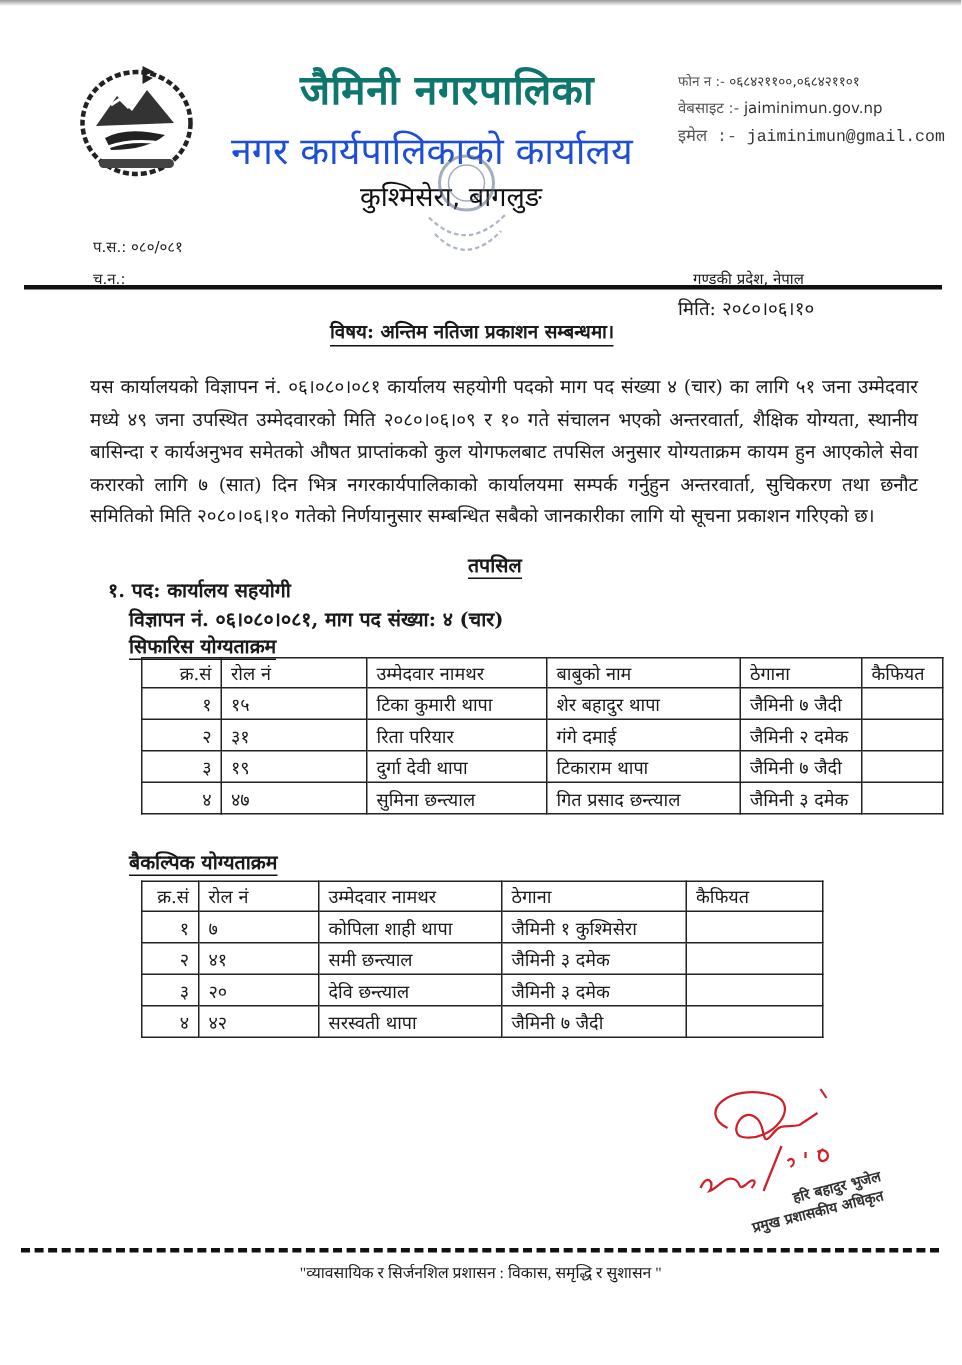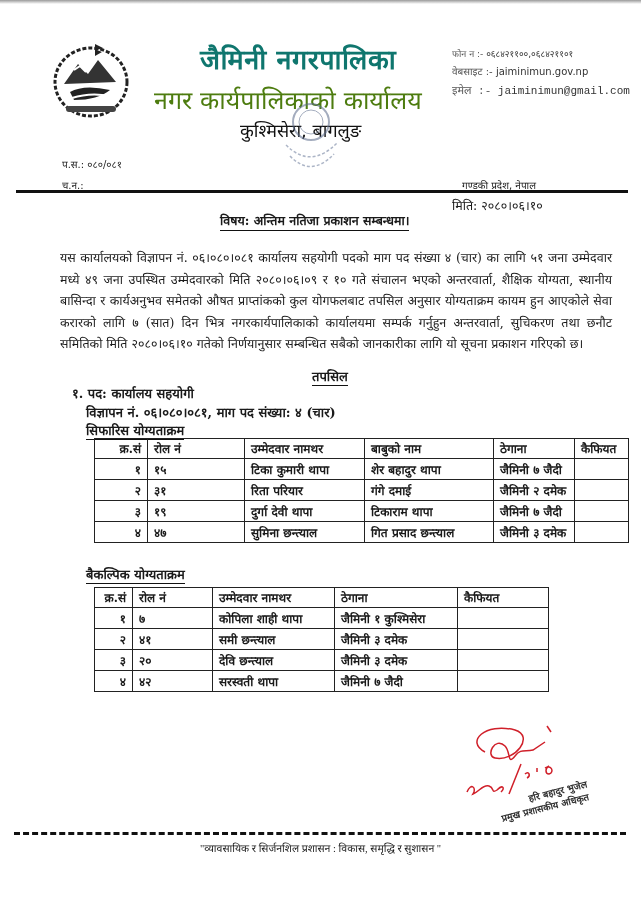--- a/index.html
+++ b/index.html
@@ -7,21 +7,21 @@
     width: 641px; height: 910px; position: relative; overflow: hidden;
     font-family: "DejaVu Serif", serif; color: #1a1a1a;
   }
   .abs { position: absolute; }
   .top-shadow { left: 0; top: 0; width: 641px; height: 4px; background: linear-gradient(#9a9a9a, #ffffff); }
 
   
   .emblem { left: 50px; top: 42px; width: 82px; height: 78px; }
 
   .title1 { left: 200px; top: 40px; font-family: "DejaVu Sans", sans-serif; font-weight: bold; font-size: 27px; letter-spacing: 0.5px; color:#0f766e; }
-  .title2 { left: 154px; top: 82px; font-family: "DejaVu Sans", sans-serif; font-size: 25px; color:#4d7c0f; }
+  .title2 { left: 154px; top: 82px; font-family: "DejaVu Sans", sans-serif; font-size: 25px; color:#1d4ed8; }
   .title3 { left: 240px; top: 118px; font-family: "DejaVu Sans", sans-serif; font-size: 18px; color:#111; }
 
   .stamp { left: 276px; top: 100px; width: 70px; height: 85px; opacity: 0.55; }
 
   .contact { left: 452px; font-family: "DejaVu Sans", sans-serif; font-size: 10px; color:#333; }
   .contact .lbl { color:#555; }
   .c1 { top: 47px; font-size: 9px; }
   .c2 { top: 64px; }
   .c3 { top: 82px; font-family: Liberation Mono, monospace; font-size: 11px; }
 
@@ -37,21 +37,21 @@
 
   .body-text { left: 60px; top: 247px; width: 552px; font-size: 12.5px; line-height: 21.5px; text-align: justify; }
 
   .tapasil { left: 312px; top: 367px; font-weight: bold; font-size: 13px; border-bottom: 1.5px solid #111; }
   .post { left: 72px; top: 384px; font-weight: bold; font-size: 13px; }
   .adv { left: 86px; top: 403px; font-weight: bold; font-size: 13px; }
   .rec-heading { left: 86px; top: 421px; font-weight: bold; font-size: 13px; border-bottom: 1.5px solid #111; }
   .alt-heading { left: 86px; top: 565px; font-weight: bold; font-size: 13px; border-bottom: 1.5px solid #111; }
 
   table { border-collapse: collapse; position: absolute; font-size: 12px; }
-  td, th { border: 1px solid #222; font-weight: bold; padding: 0 6px; height: 20px; text-align: left; white-space: nowrap; }
+  td, th { border: 1px solid #222; font-weight: normal; padding: 0 6px; height: 20px; text-align: left; white-space: nowrap; }
   th { height: 19px; }
   .num { text-align: right; }
   .ctr { }
 
   .t1 { left: 94px; top: 438px; }
   .t1 col.c-a { width: 53px; } .t1 col.c-b { width: 97px; } .t1 col.c-c { width: 120px; }
   .t1 col.c-d { width: 129px; } .t1 col.c-e { width: 81px; } .t1 col.c-f { width: 54px; }
 
   .t2 { left: 94px; top: 587px; }
   .t2 col.c-a { width: 38px; } .t2 col.c-b { width: 80px; } .t2 col.c-c { width: 122px; }

